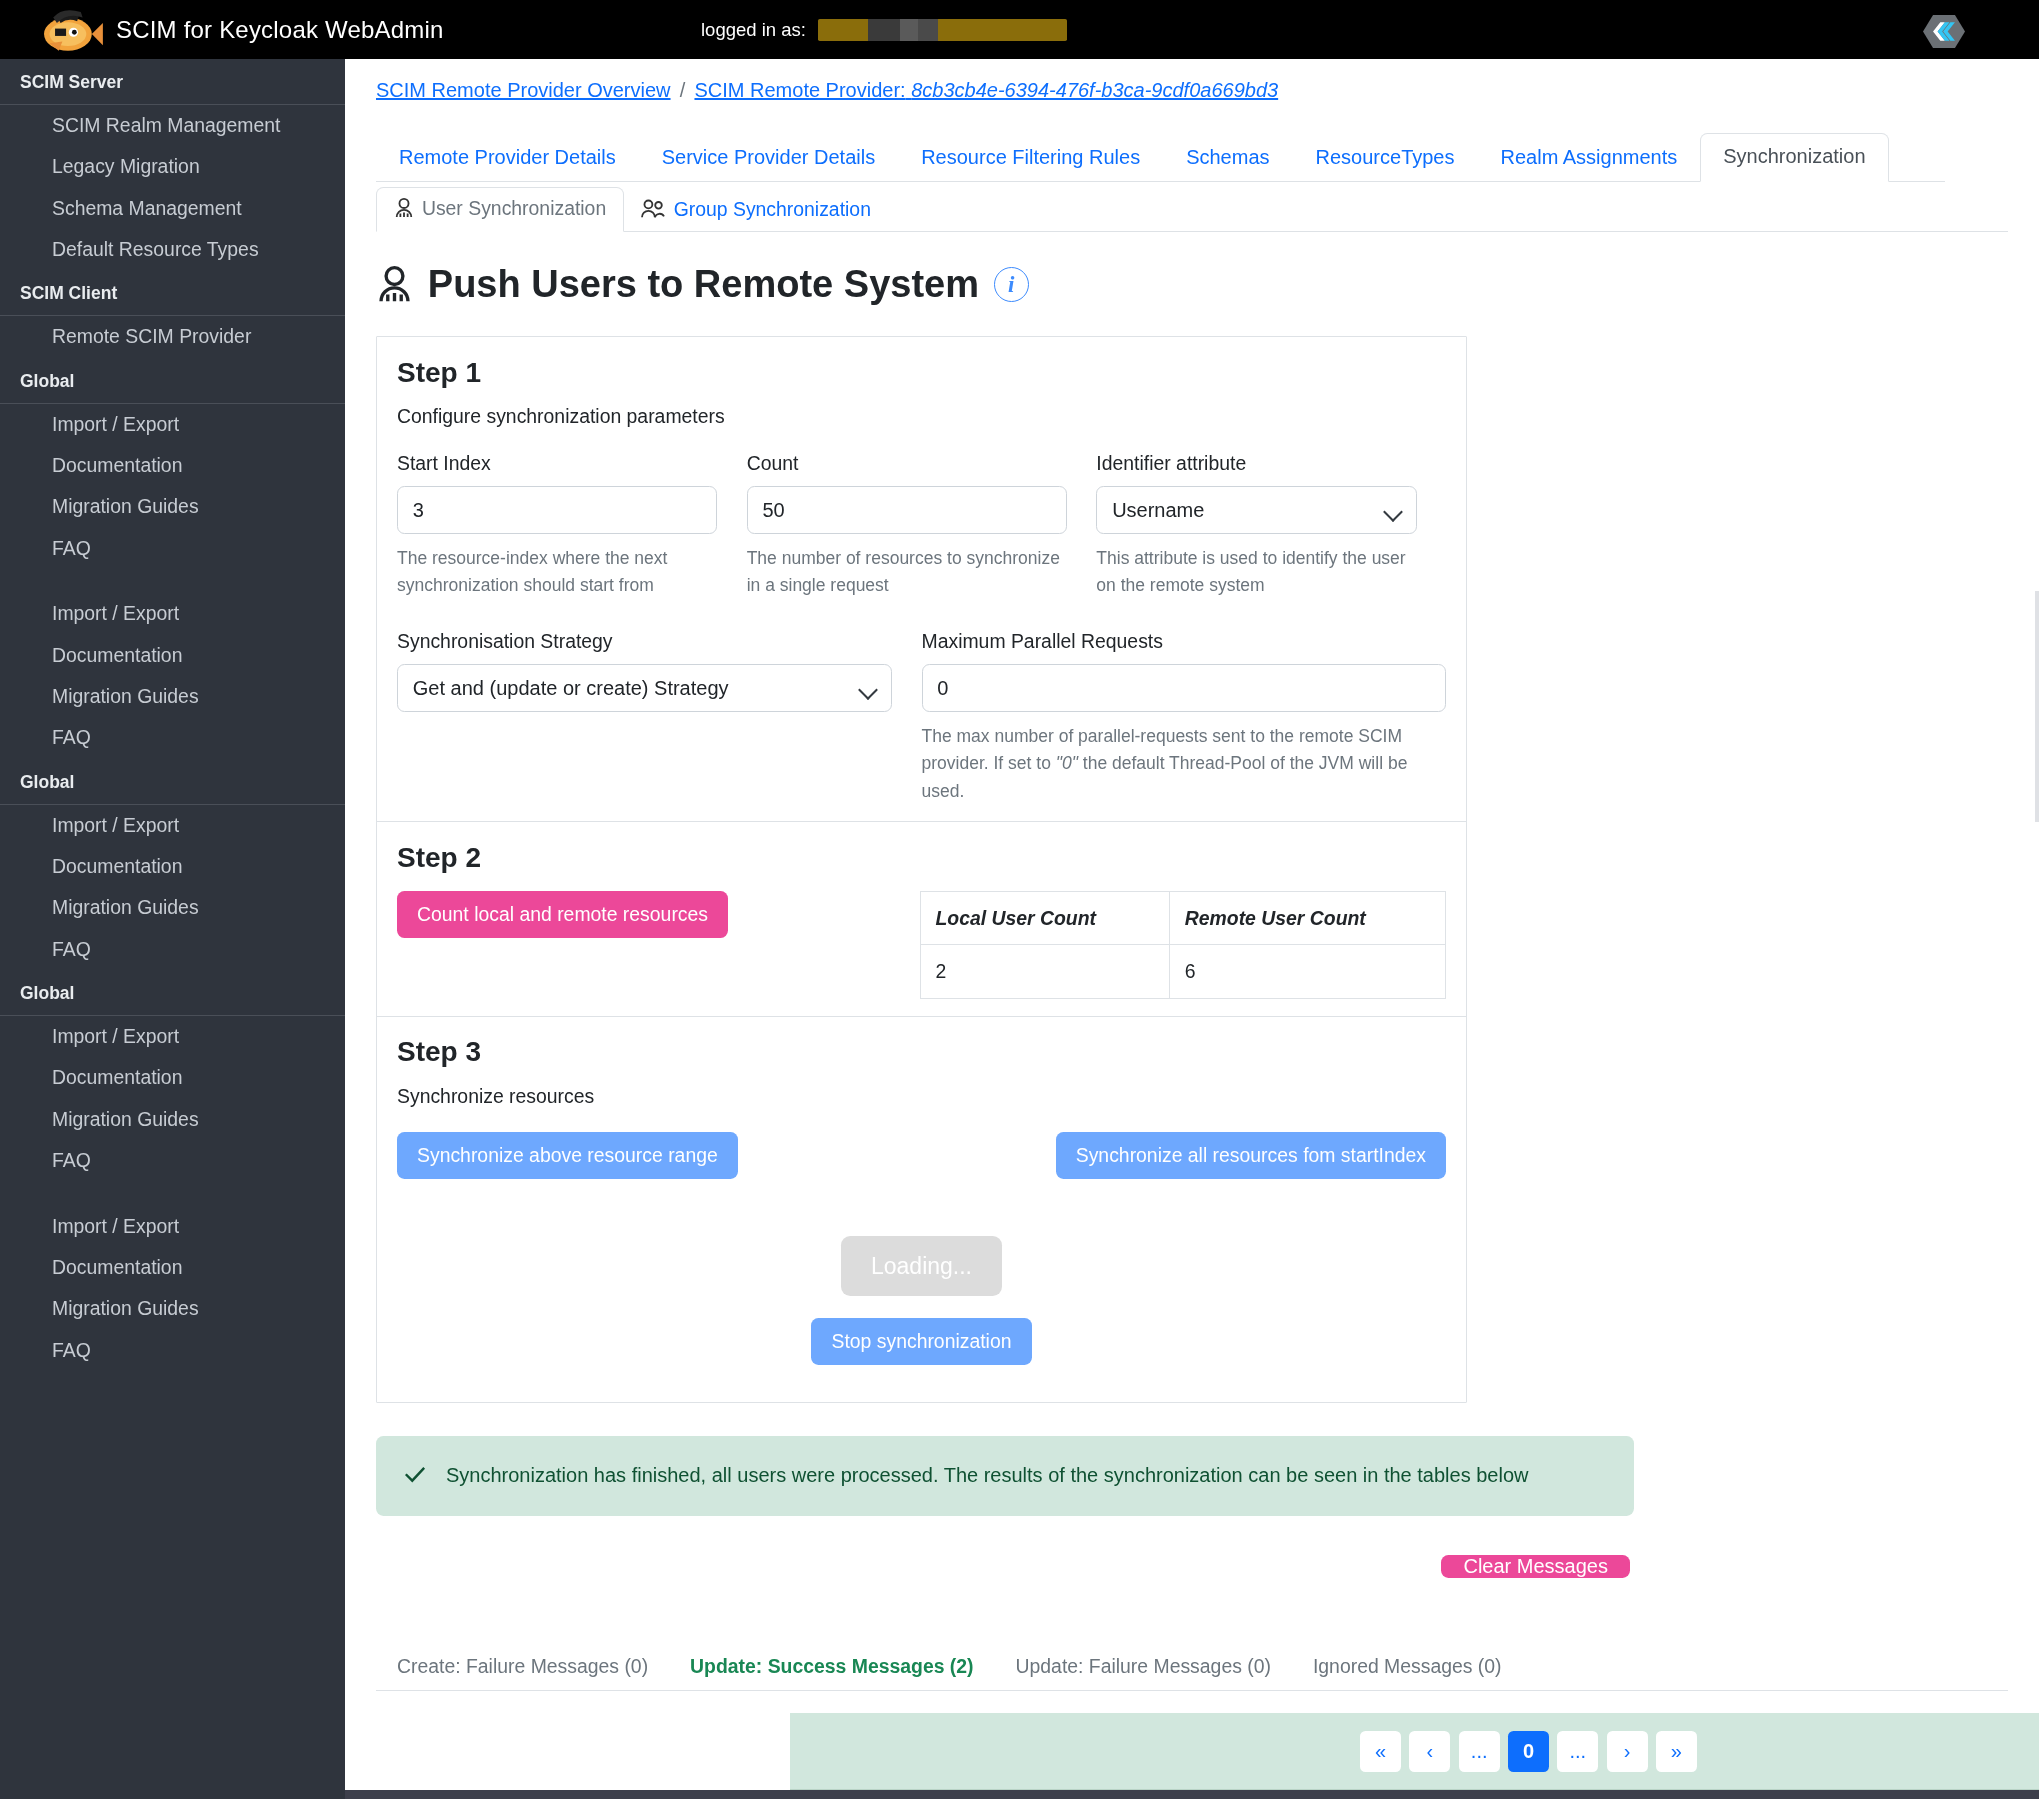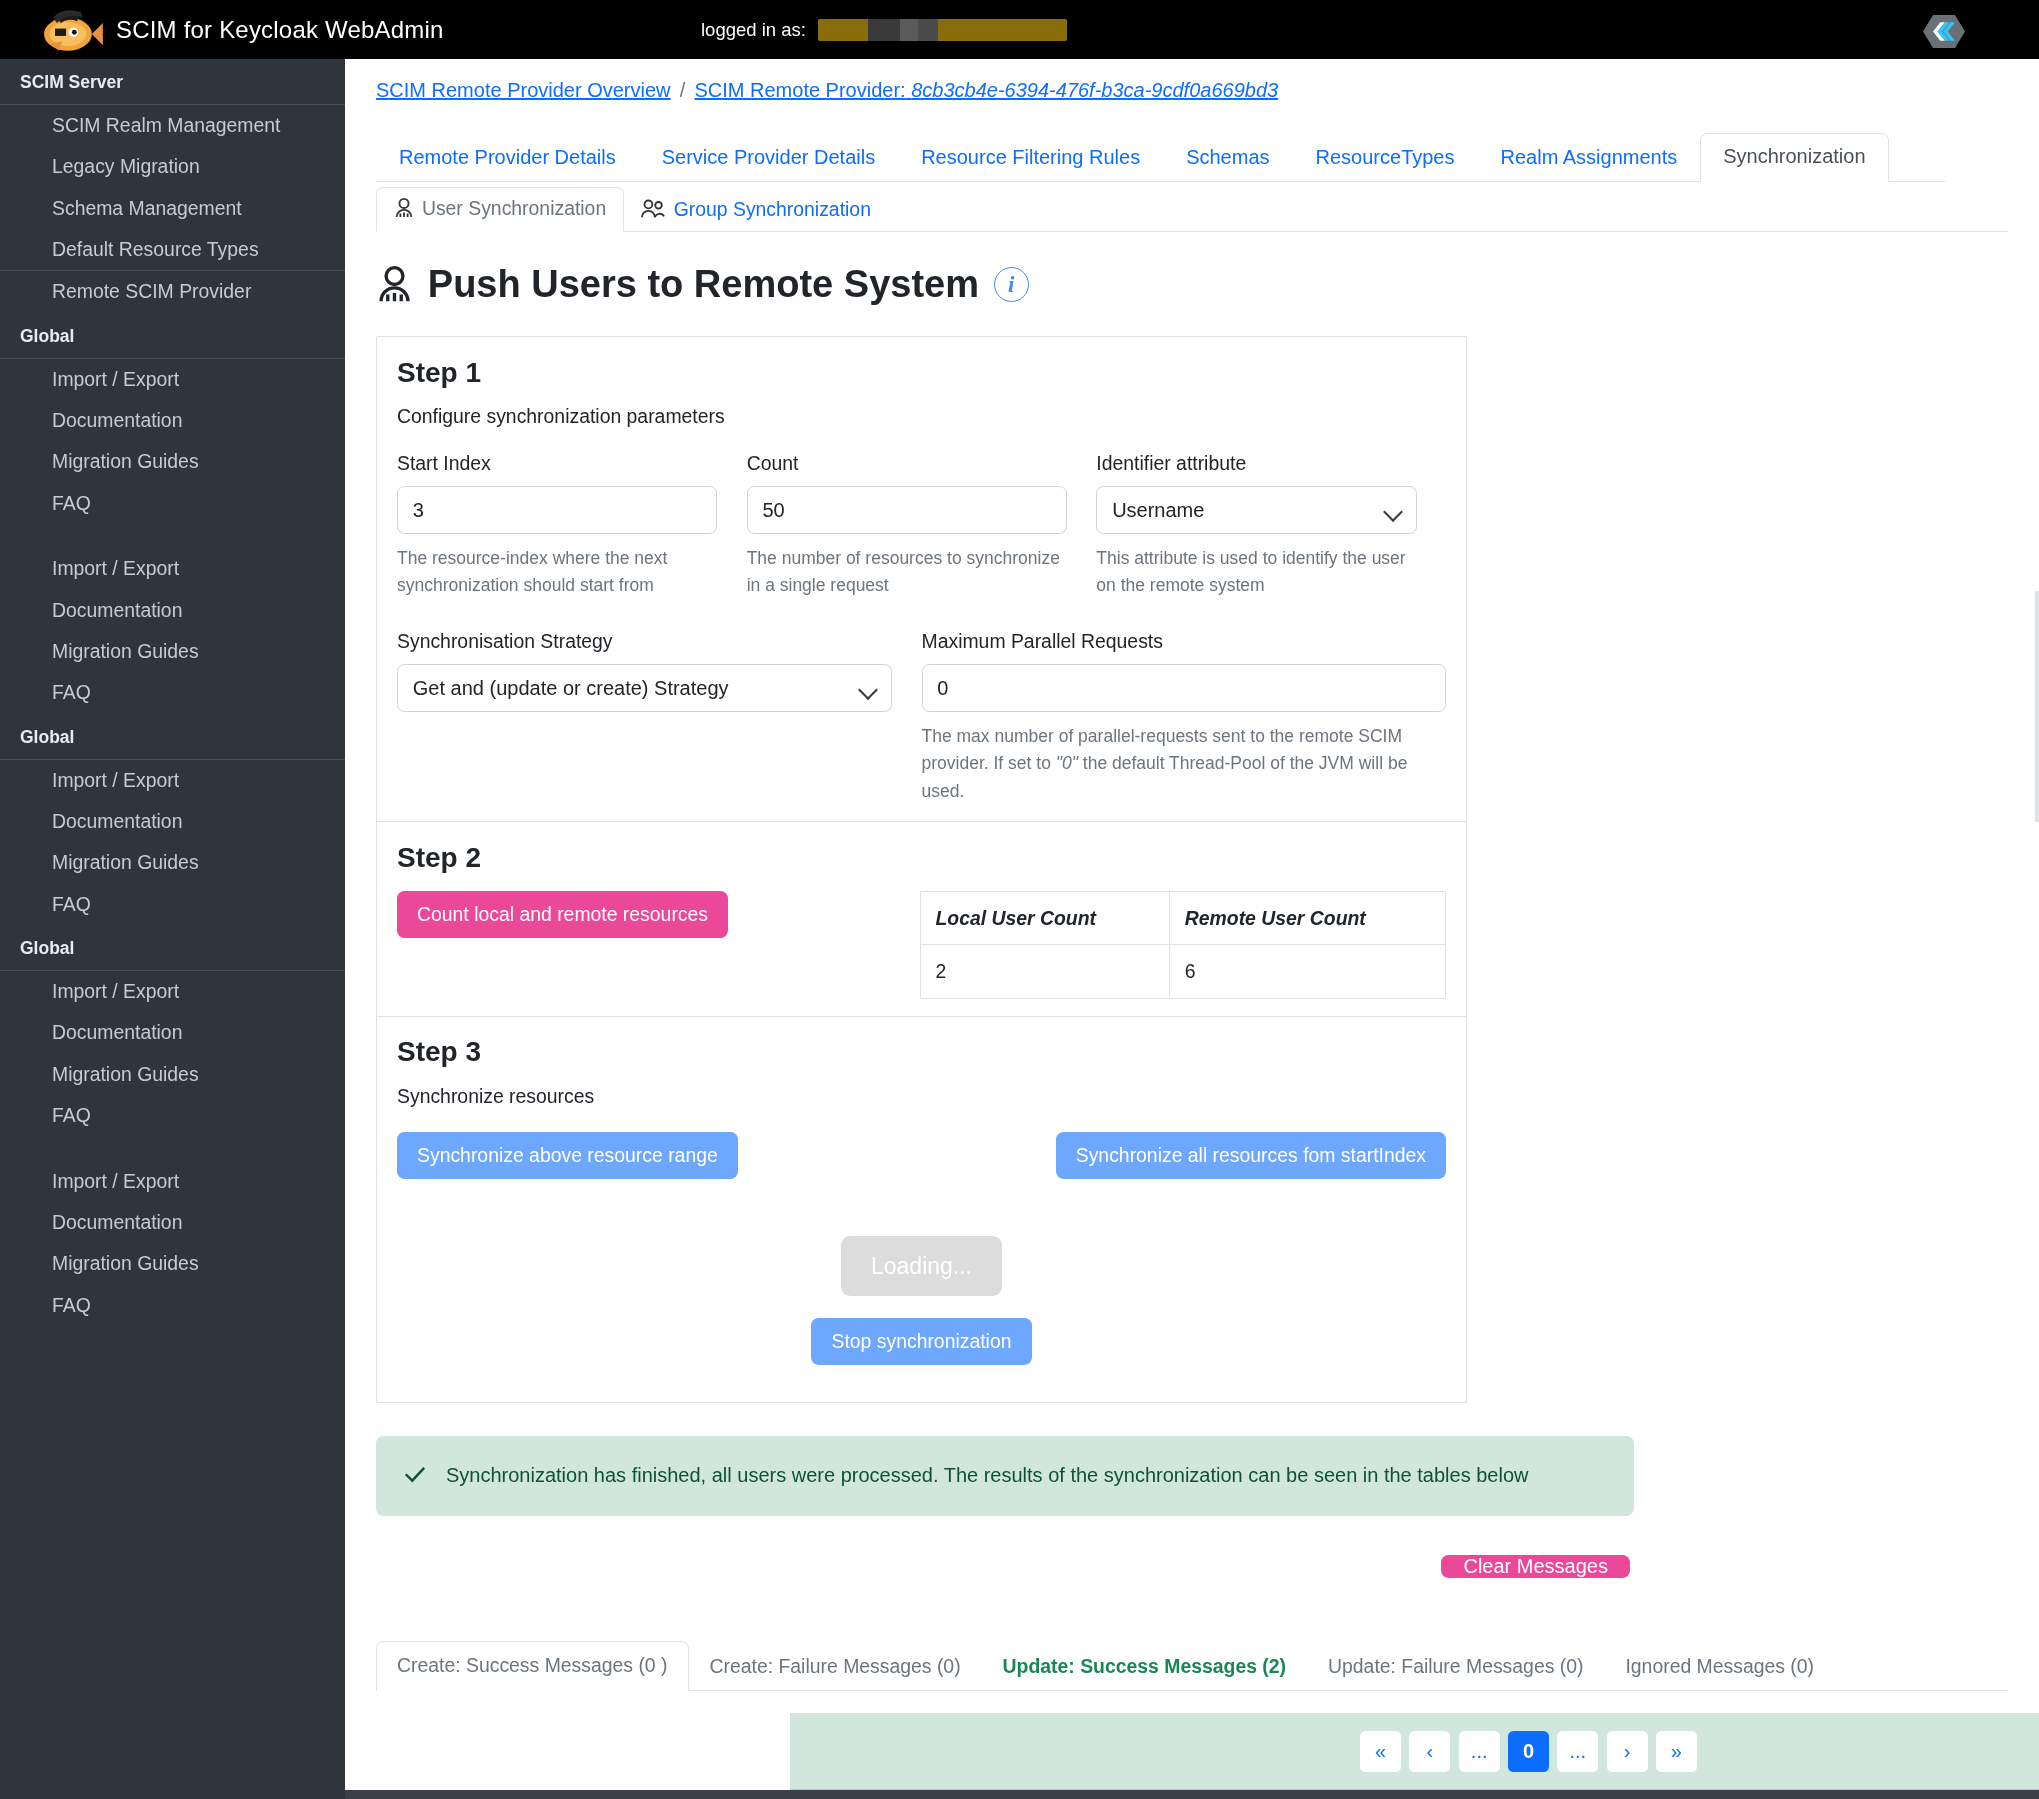--- a/index.html
+++ b/index.html
@@ -260,20 +260,21 @@
   </div>
 
   <div class="sidebar">
     <div class="side-section-title">SCIM Server</div>
     <div class="side-sep"></div>
     <div class="side-item">SCIM Realm Management</div>
     <div class="side-item">Legacy Migration</div>
     <div class="side-item">Schema Management</div>
     <div class="side-item">Default Resource Types</div>
 
+    <div class="side-section-title">SCIM Client</div>
     <div class="side-sep"></div>
     <div class="side-item">Remote SCIM Provider</div>
 
     <div class="side-section-title">Global</div>
     <div class="side-sep"></div>
     <div class="side-item">Import / Export</div>
     <div class="side-item">Documentation</div>
     <div class="side-item">Migration Guides</div>
     <div class="side-item">FAQ</div>
 
@@ -453,21 +454,20 @@
           </svg>
       </span>
       <span>Synchronization has finished, all users were processed. The results of the synchronization can be seen in the tables below</span>
     </div>
 
     <div class="clear-row">
       <button class="btn btn-primary btn-clear">Clear Messages</button>
     </div>
 
     <div class="msgtabbar">
-      <div class="msgtab active-sel">Create: Success Messages (0 )</div>
       <div class="msgtab">Create: Failure Messages (0)</div>
       <div class="msgtab highlight">Update: Success Messages (2)</div>
       <div class="msgtab">Update: Failure Messages (0)</div>
       <div class="msgtab">Ignored Messages (0)</div>
     </div>
 
     <div class="respanel">
       <div class="pager">
         <div class="pgbtn">«</div>
         <div class="pgbtn">‹</div>

